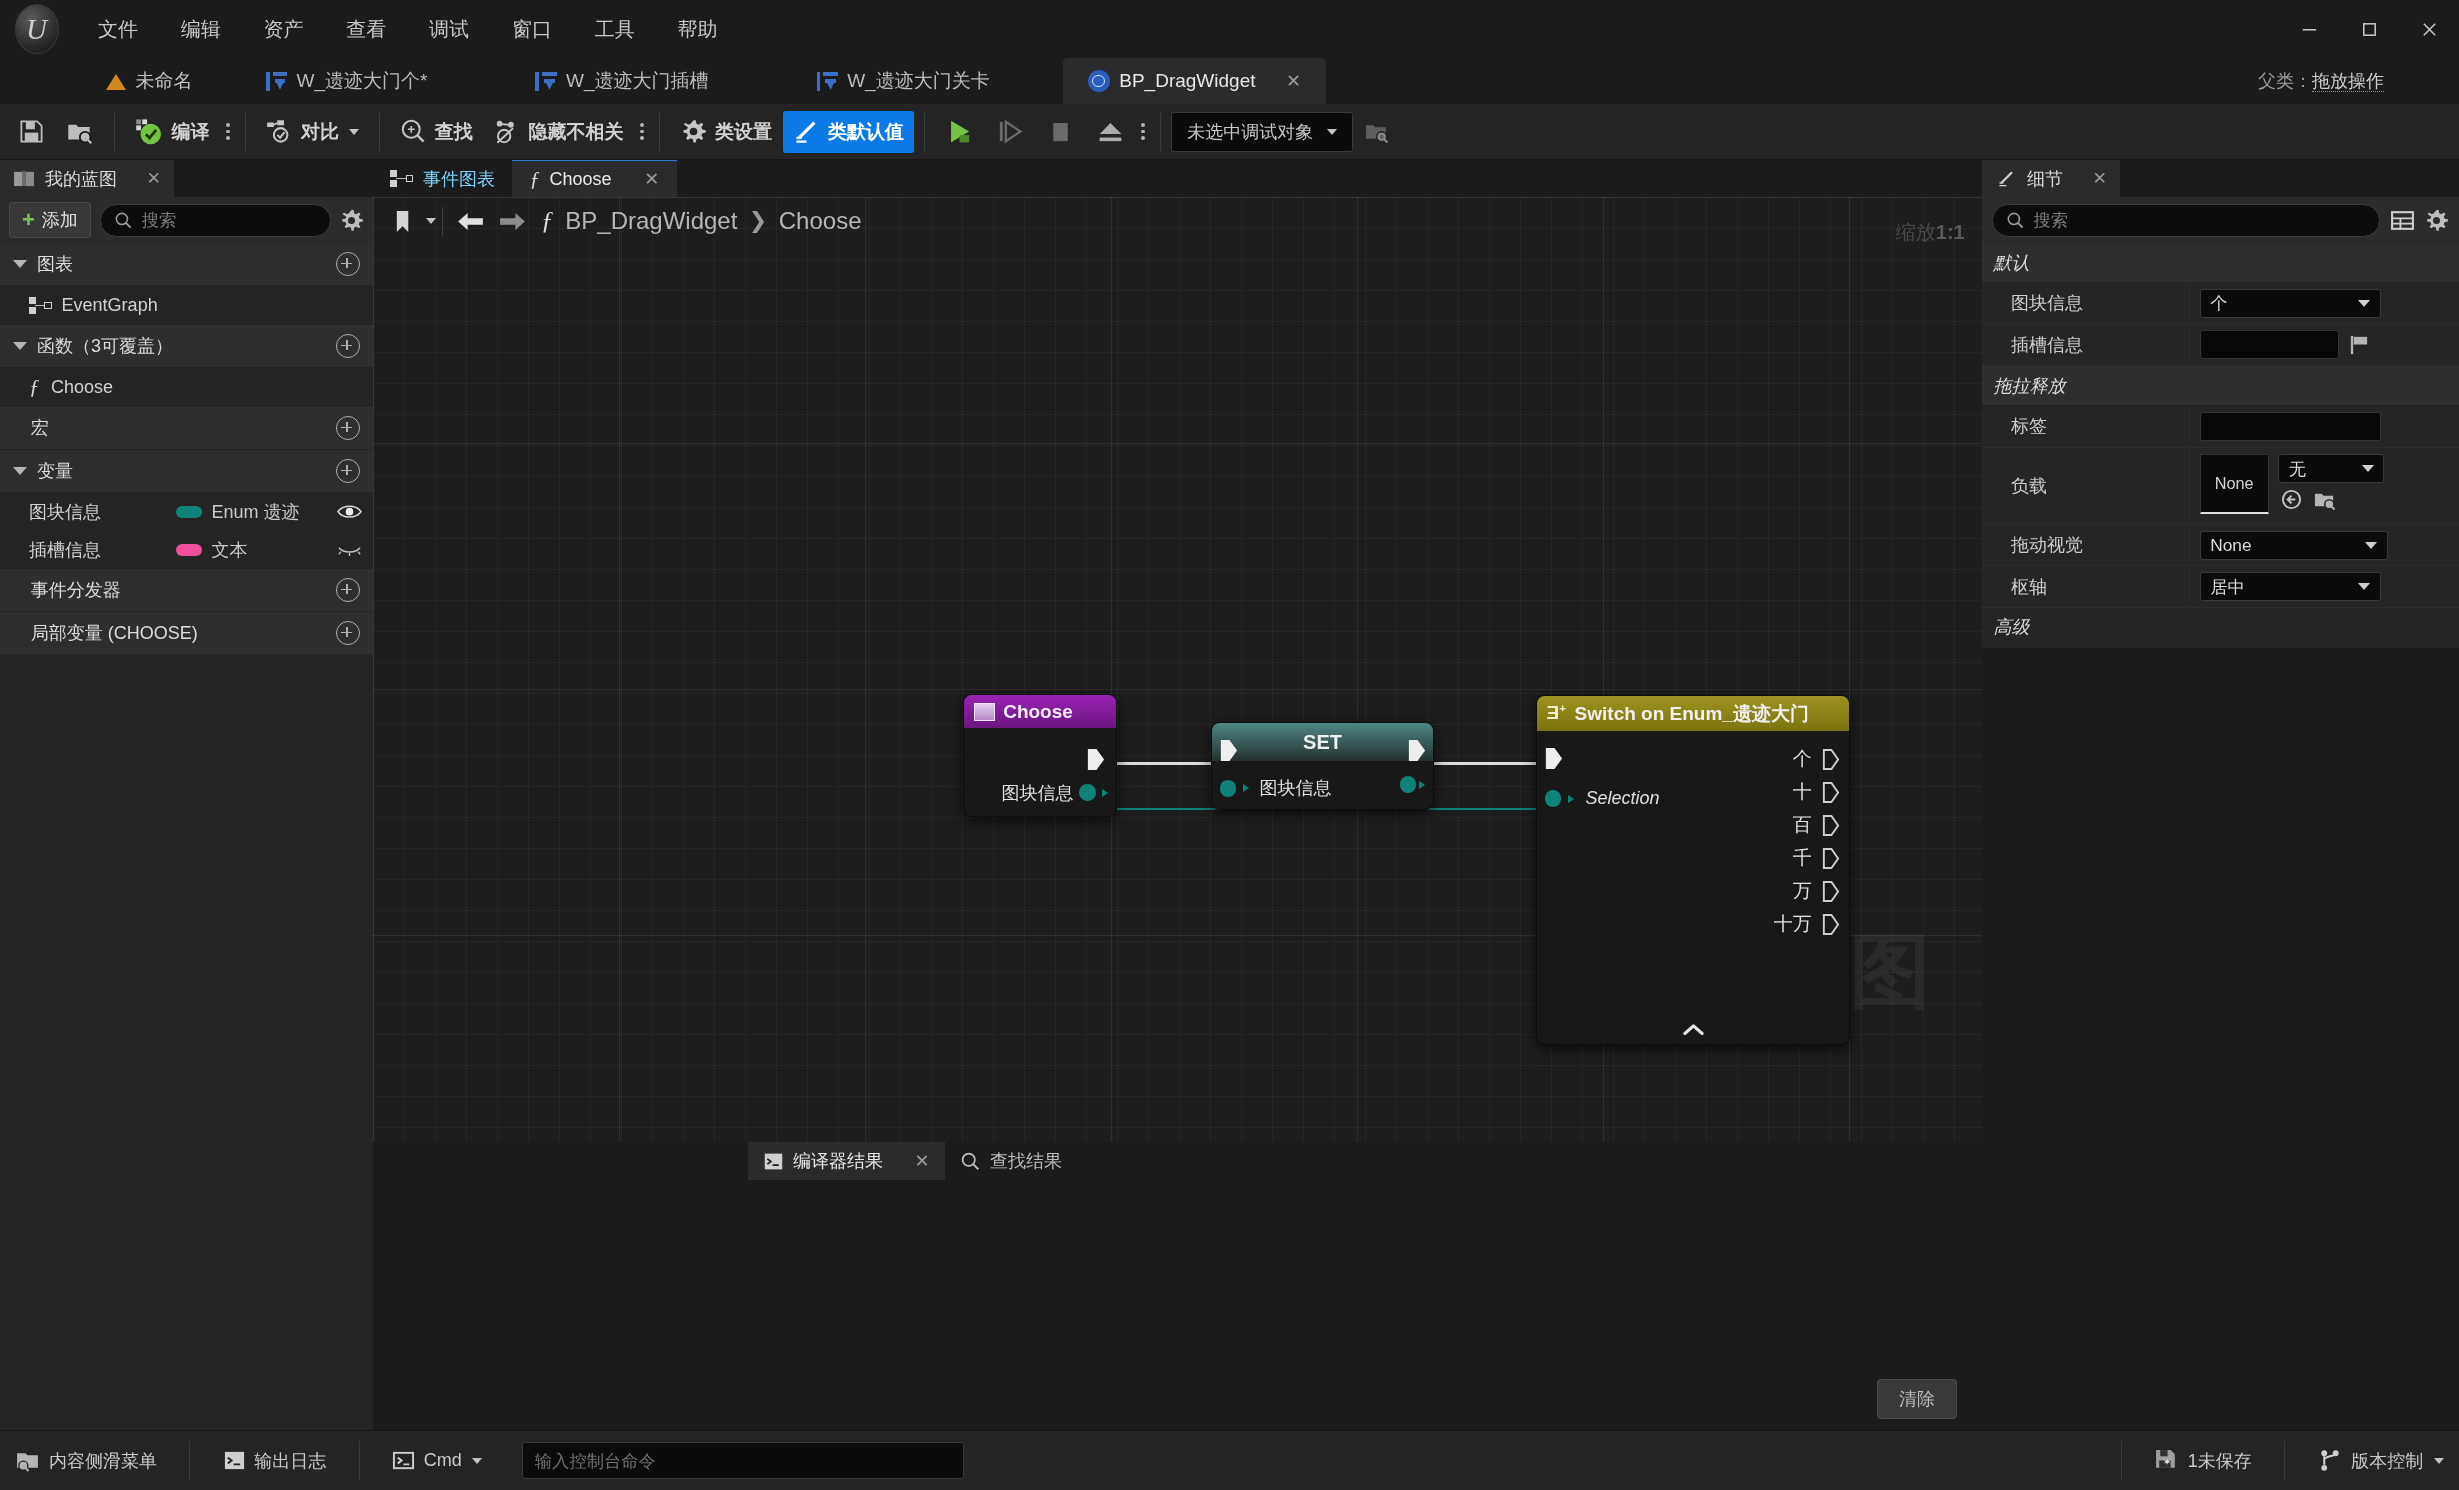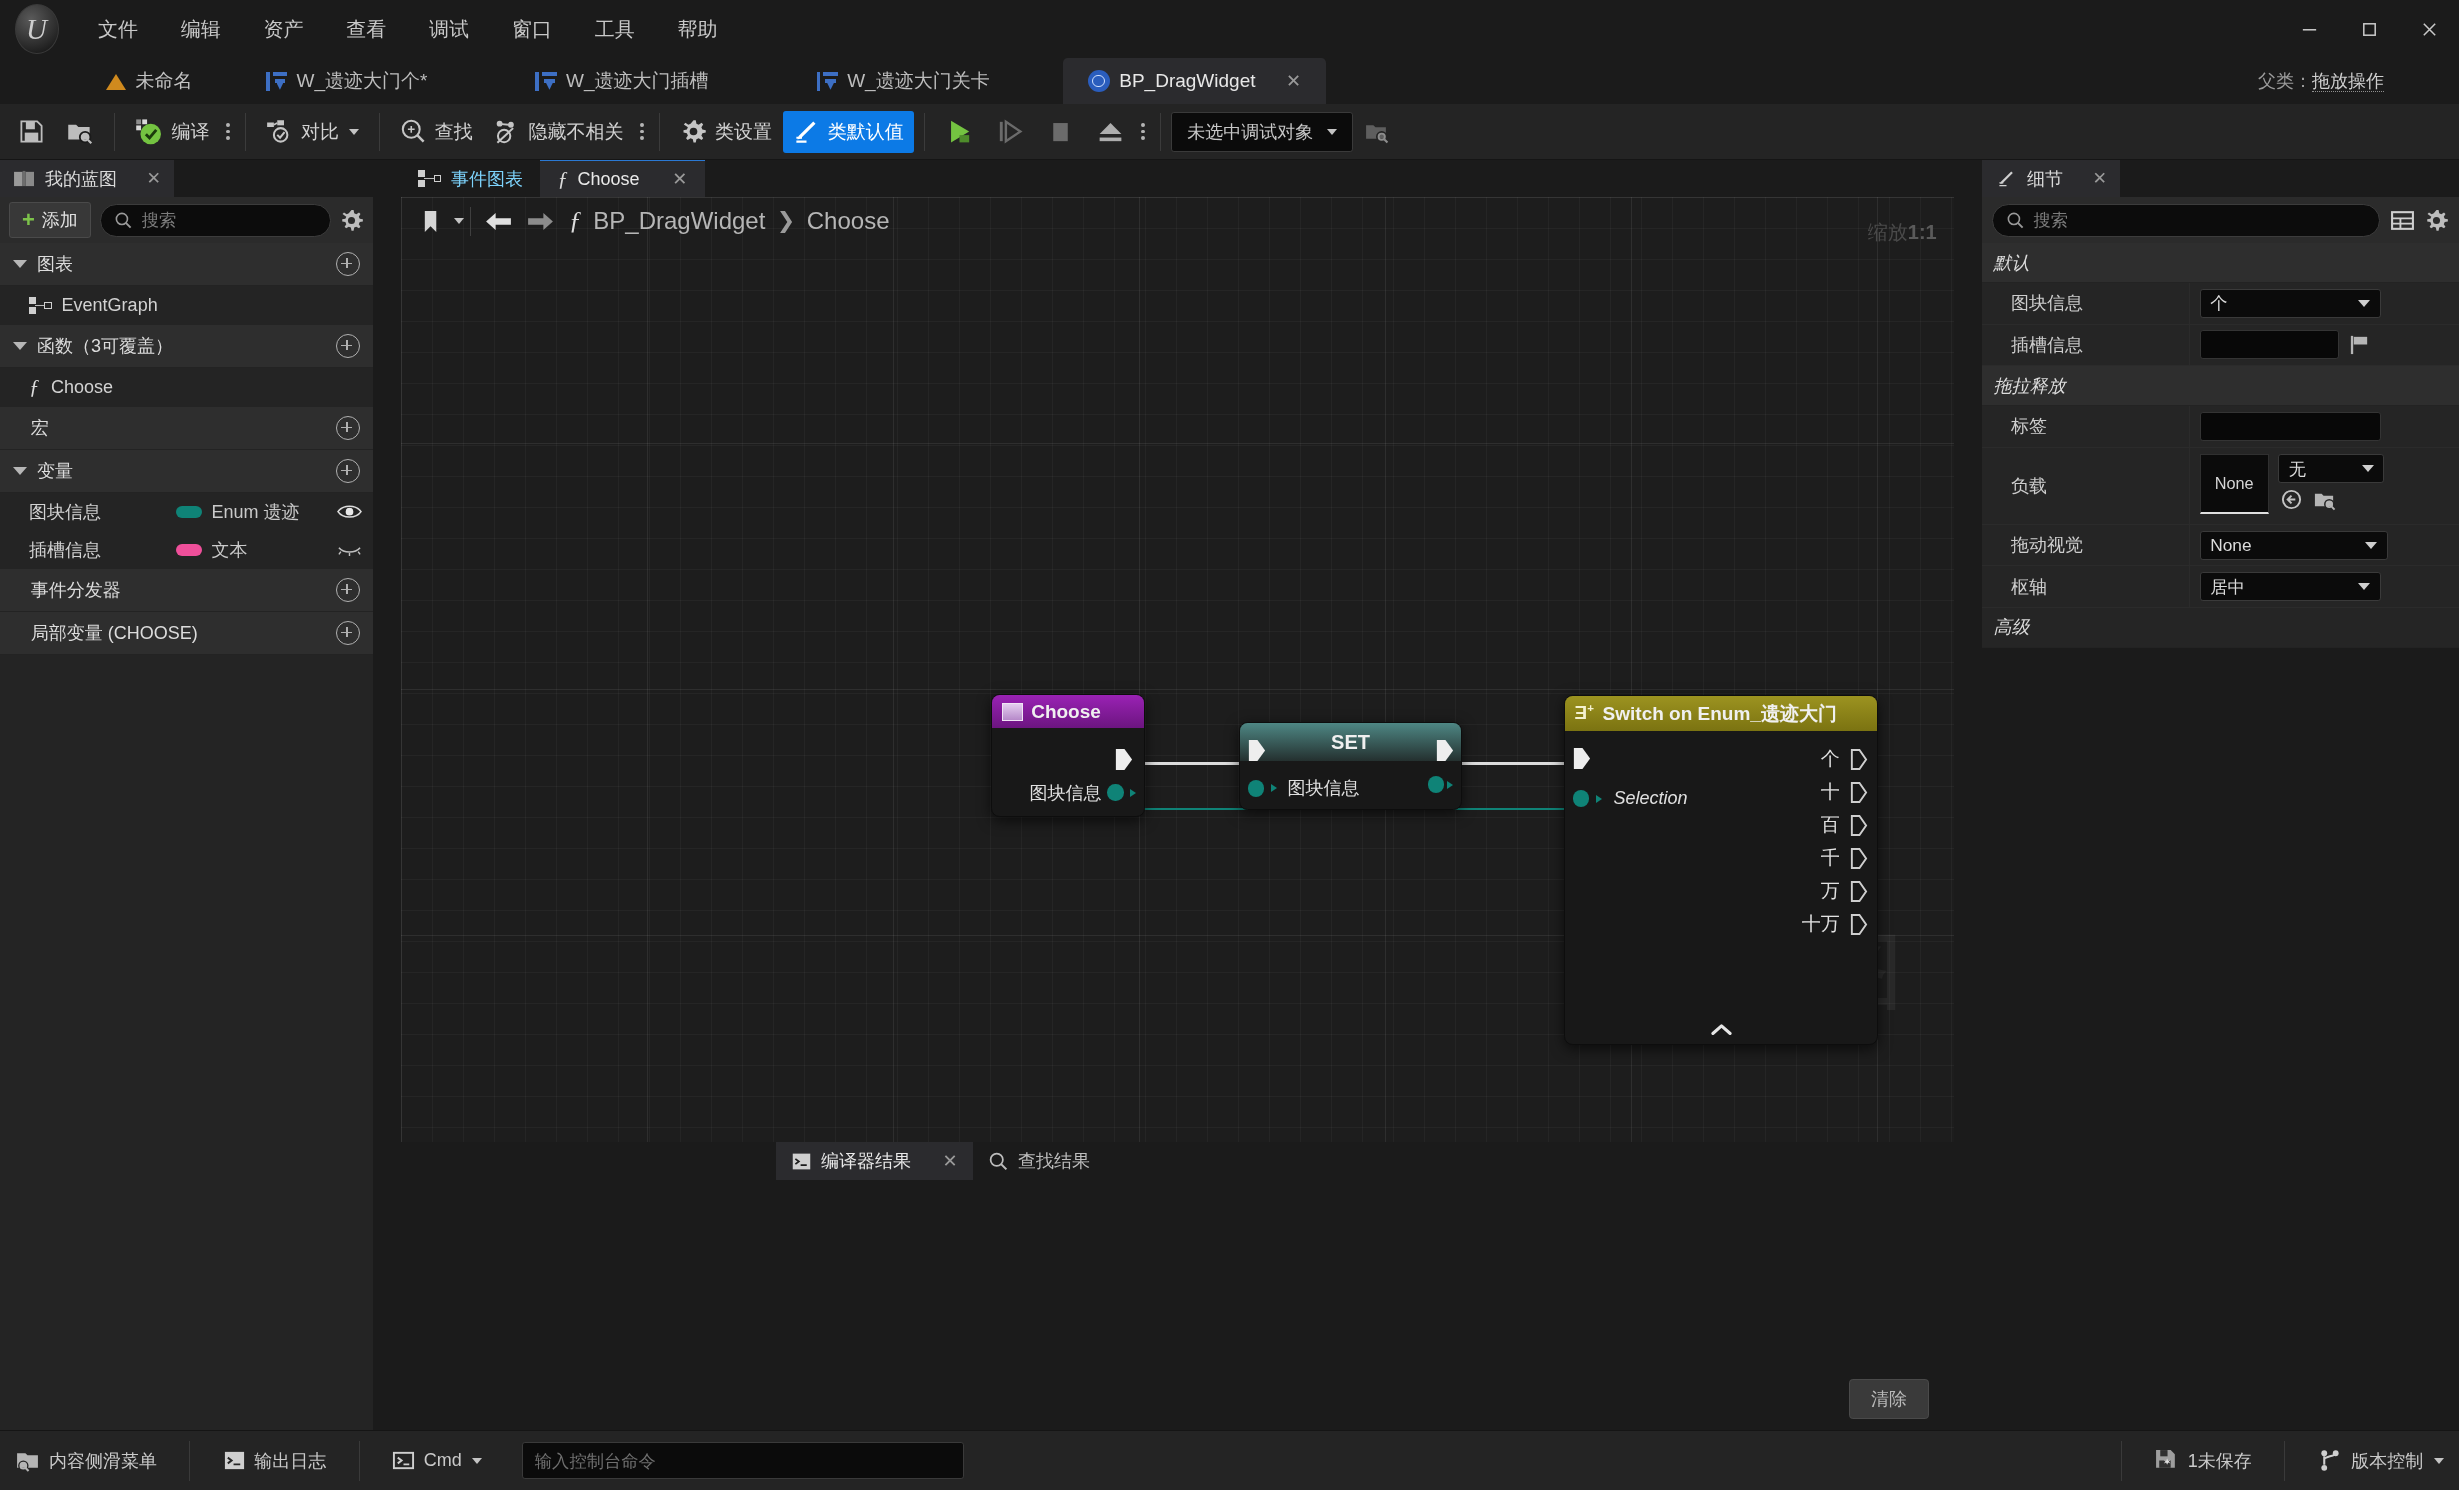--- a/index.html
+++ b/index.html
@@ -47,30 +47,30 @@
   .widget-ico i.t { left:6.7px; top:0; width:14.4px; height:4.8px; }
   .widget-ico i.b { left:8.6px; top:7.7px; width:10.6px; height:3.8px; }
   .widget-ico i.c { left:10.6px; top:11.5px; width:6.7px; height:6.7px; background:#3d6fc4; clip-path:polygon(0 0,100% 0,50% 100%); }
   .bp-ico { width:22px; height:22px; border-radius:50%; background:#2a5dbd; display:flex; align-items:center; justify-content:center; flex:none; }
   .bp-ico:after { content:""; width:10.6px; height:10.6px; border-radius:50%; border:1.9px solid #cfe0ff; }
   .parentclass { position:absolute; right:75px; top:50%; transform:translateY(-50%); font-size:18px; color:#9b9b9b; }
   .parentclass b { font-weight:normal; color:#cfcfcf; border-bottom:1px dotted #8f8f8f; }
 
   
   .toolbar { height:56px; background:#242424; display:flex; align-items:center; padding:0 7.7px; gap:0; flex:none; border-bottom:1px solid #151515; }
-  .tb-btn { display:flex; align-items:center; gap:7.7px; padding:5.8px 10.6px; border-radius:2.9px; font-size:19px; color:#d2d2d2; height:42px; }
+  .tb-btn { display:flex; align-items:center; gap:7.7px; padding:5.8px 10.6px; border-radius:2.9px; font-size:19px; color:#d2d2d2; height:42px;font-weight:bold; }
   .tb-btn.primary { background:#0c7ae6; color:#fff; }
   .tb-sep { width:1px; height:38px; background:#3b3b3b; margin:0 9.6px; }
   .kebab { width:15.4px; display:flex; flex-direction:column; align-items:center; justify-content:center; gap:2.9px; height:42px; }
   .kebab b { width:3.8px; height:3.8px; border-radius:50%; background:#b4b4b4; display:block; }
   .caret { width:0;height:0;border-left:5.8px solid transparent;border-right:5.8px solid transparent;border-top:6.7px solid #c4c4c4; display:inline-block; margin-left:1.9px;}
   .debugsel { background:#0b0b0b; border:1px solid #3a3a3a; border-radius:2.9px; height:40px; display:flex; align-items:center; gap:11.5px; padding:0 15.4px; font-size:18px; color:#c7c7c7; }
 
   
-  .body { flex:1; display:flex; min-height:0; background:#1b1b1b;gap:28px; }
+  .body { flex:1; display:flex; min-height:0; background:#1b1b1b; }
 
   
   .leftpanel { width:373px; display:flex; flex-direction:column; background:#242424; flex:none; }
   .paneltab-row { height:37px; background:#1b1b1b; display:flex; align-items:stretch; }
   .paneltab { display:flex; align-items:center; gap:8.6px; padding:0 13.4px; background:#2b2b2e; font-size:18px; color:#dadada; }
   .paneltab .x { margin-left:21px; color:#9a9a9a; font-size:17.3px; }
   .paneltab-fill { flex:1; background:#1b1b1b; }
   .panel-toolrow { height:46px; background:#2b2b2b; display:flex; align-items:center; gap:8.6px; padding:0 8.6px; }
   .addbtn { display:flex; align-items:center; gap:6.7px; background:#383838; border:1px solid #4a4a4a; border-radius:2.9px; padding:4.8px 12.5px; font-size:18px; color:#e0e0e0; }
   .plus-g { color:#7cc24a; font-size:22px; line-height:1; font-weight:bold; }

